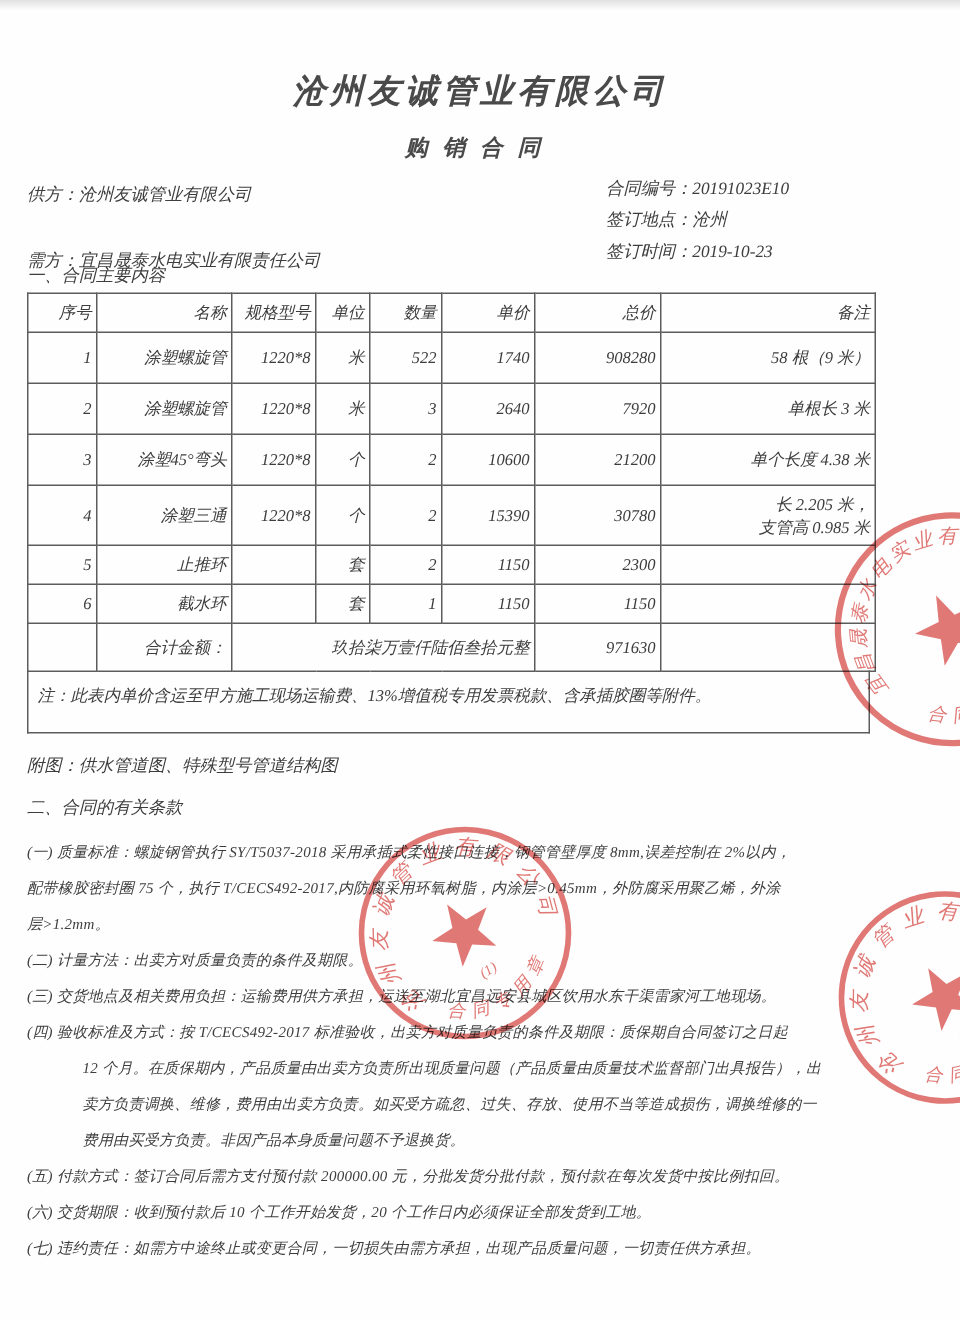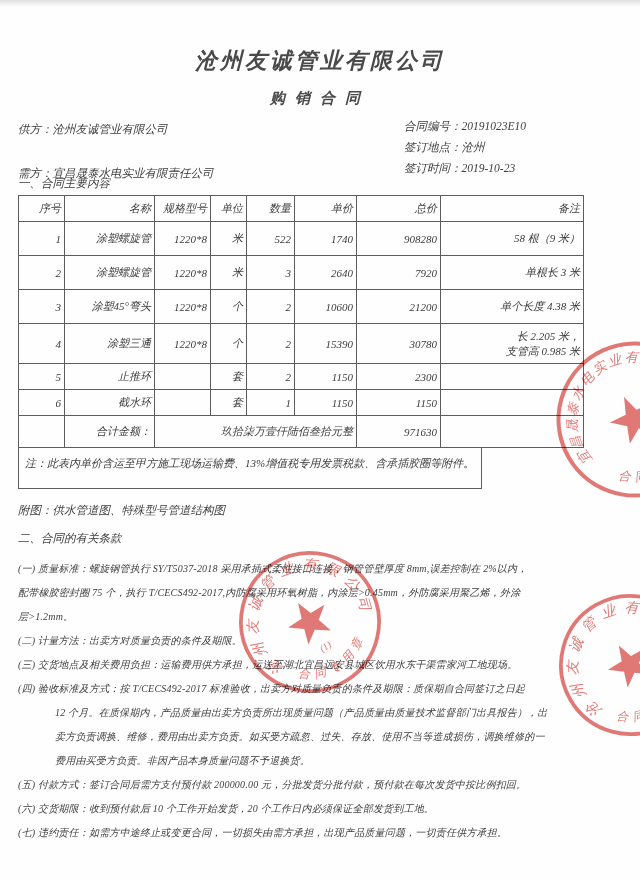--- a/index.html
+++ b/index.html
@@ -25,21 +25,21 @@
   .supplier-line { top:4px; }
   .buyer-line { top:48px; }
   .meta { position:absolute; left:386px; top:-2px; line-height:21px; }
 
   .sec-title { margin:2px 18px 0; font-size:11.5px; }
 
   table.items { margin:4px 18px 0; border-collapse:collapse; table-layout:fixed;
     width:565px; font-size:11px; text-align:right; color:#3c3c3c; }
   table.items th, table.items td { border:1px solid #5c5c5c; font-weight:normal;
     padding:1px 3px; white-space:pre-line; vertical-align:middle; }
-  .note-box { margin:-1px 18px 0; width:464px; border:1px solid #5c5c5c;
+  .note-box { margin:-1px 18px 0; width:562px; border:1px solid #5c5c5c;
     border-top:none; padding:9px 6px 17px 6px; font-size:11px; }
   .attachment { margin:14px 18px 0; font-size:11.5px; }
   .sec2 { margin:13px 18px 0; }
   .terms { margin:11px 18px 0; font-size:10px; }
   .term { line-height:24px; white-space:pre-wrap; letter-spacing:.2px; }
   .term.hang { padding-left:37px; text-indent:-37px; }
 
   .seal { position:absolute; opacity:.78; mix-blend-mode:multiply; pointer-events:none; }
   .seal text { fill:#d9534f; font-family:"Liberation Serif","DejaVu Serif",serif; }
   .seal circle { stroke:#d9534f; fill:none; }

